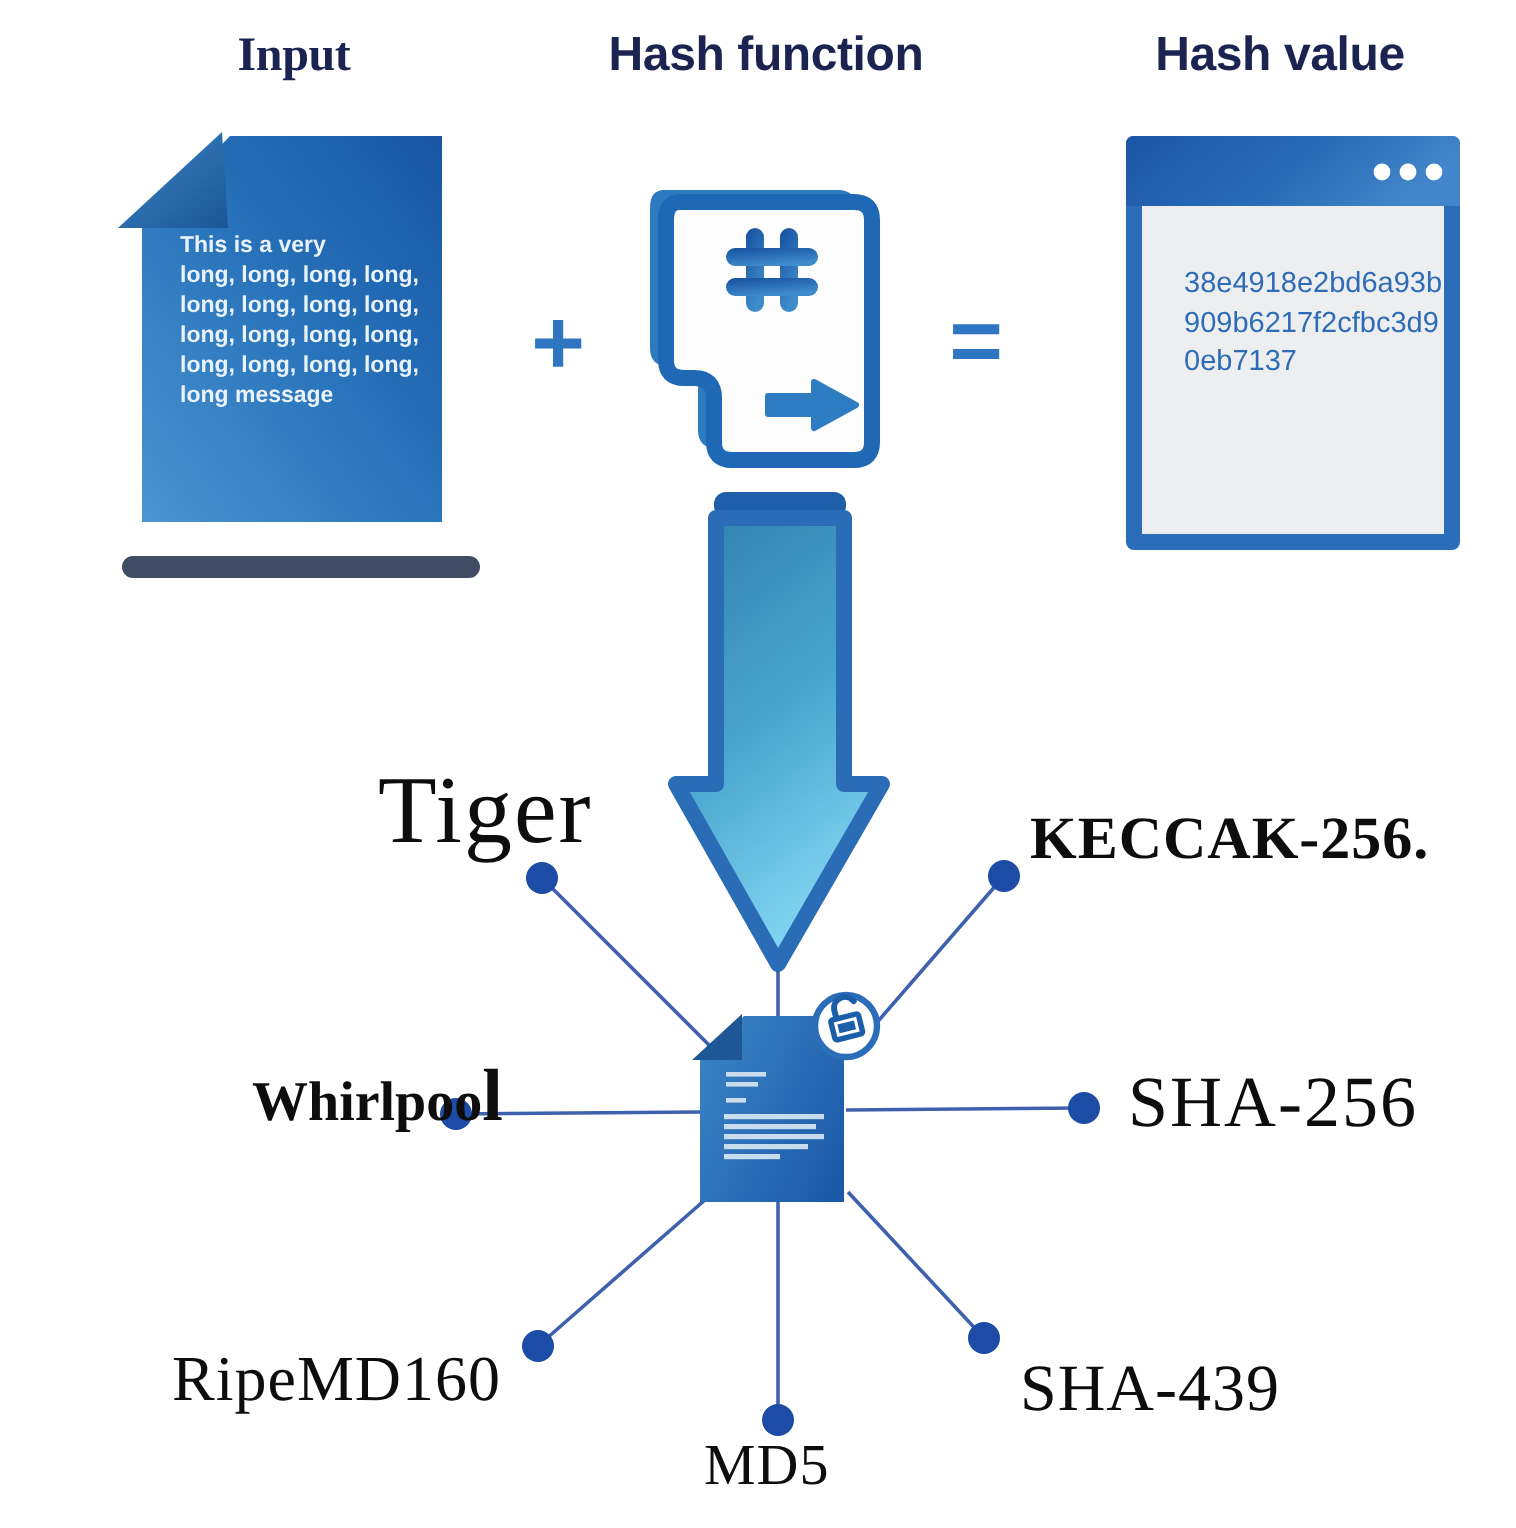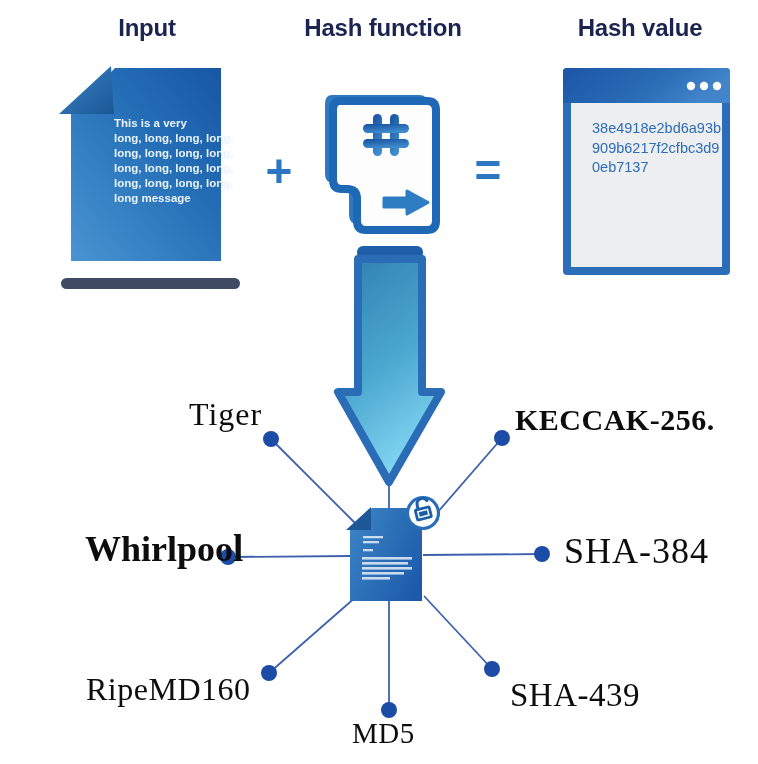--- a/index.html
+++ b/index.html
@@ -5,45 +5,45 @@
   html,body{margin:0;padding:0;background:#ffffff;}
   #stage{
     position:relative;width:758px;height:764px;background:#ffffff;overflow:hidden;
     font-family:"Liberation Sans",sans-serif;
   }
   .abs{position:absolute;}
   .title{
     font-weight:700;font-size:24px;line-height:1;color:#1b2451;
     text-align:center;letter-spacing:-0.2px;
   }
-  #title-input{left:88px;top:16px;width:118px;}
+  #title-input{left:88px;top:16px;width:118px;font-family:Liberation Serif, serif;}
   #title-fn{left:296px;top:16px;width:174px;}
   #title-val{left:566px;top:16px;width:148px;}
   .op{
     color:#2e76c2;font-weight:700;font-size:46px;line-height:1;text-align:center;
   }
   #op-plus{left:259px;top:148px;width:40px;}
   #op-equals{left:466px;top:147px;width:44px;}
   #doc-text{
-    left:114px;top:116px;width:128px;
+    left:90px;top:116px;width:128px;
     font-size:11.5px;line-height:15px;font-weight:600;color:#eaf3fc;
     white-space:pre-line;
   }
   #hash-text{
-    left:592px;top:119px;width:134px;
+    left:592px;top:133px;width:134px;
     font-size:14.5px;line-height:19.5px;font-weight:400;color:#2f6cb8;
     white-space:pre-line;
   }
   .algo{
     font-family:"Liberation Serif",serif;color:#0d0d0d;line-height:1;white-space:nowrap;
   }
-  #algo-tiger   {left:189px;top:398px;font-size:32px;letter-spacing:1px;}
+  #algo-tiger   {left:189px;top:382px;font-size:48px;letter-spacing:1px;}
   #algo-keccak  {left:515px;top:405px;font-size:30px;font-weight:700;letter-spacing:0.5px;}
   #algo-whirlpool{left:85px;top:530px;font-weight:700;}
-  #algo-whirlpool .wp-main{font-size:36px;}
+  #algo-whirlpool .wp-main{font-size:28px;margin-left:41px;}
   #algo-whirlpool .wp-tail{font-size:37px;}
   #algo-sha256  {left:564px;top:533px;font-size:36px;letter-spacing:1px;}
   #algo-ripemd  {left:86px;top:673px;font-size:32px;letter-spacing:0.5px;text-align:center;}
   #algo-md5     {left:352px;top:719px;font-size:29px;letter-spacing:0.5px;text-align:center;}
   #algo-sha512  {left:510px;top:679px;font-size:33px;letter-spacing:0.5px;}
   #algo-whirlpool{display:flex;align-items:baseline;}
   svg{display:block;}
 </style>
 </head>
 <body>
@@ -177,18 +177,18 @@
   <div class="abs" id="hash-text">38e4918e2bd6a93b
 909b6217f2cfbc3d9
 0eb7137</div>
 
   <div class="abs algo" id="algo-tiger">Tiger</div>
   <div class="abs algo" id="algo-keccak">KECCAK-256.</div>
   <div class="abs algo" id="algo-whirlpool">
     <span class="wp-main">Whirlpoo</span>
       <span class="wp-tail">l</span>
   </div>
-  <div class="abs algo" id="algo-sha256">SHA-384</div>
+  <div class="abs algo" id="algo-sha256">SHA-256</div>
   <div class="abs algo" id="algo-ripemd">RipeMD160</div>
   <div class="abs algo" id="algo-md5">MD5</div>
   <div class="abs algo" id="algo-sha512">SHA-439</div>
 
 </div>
 
 </body></html>

